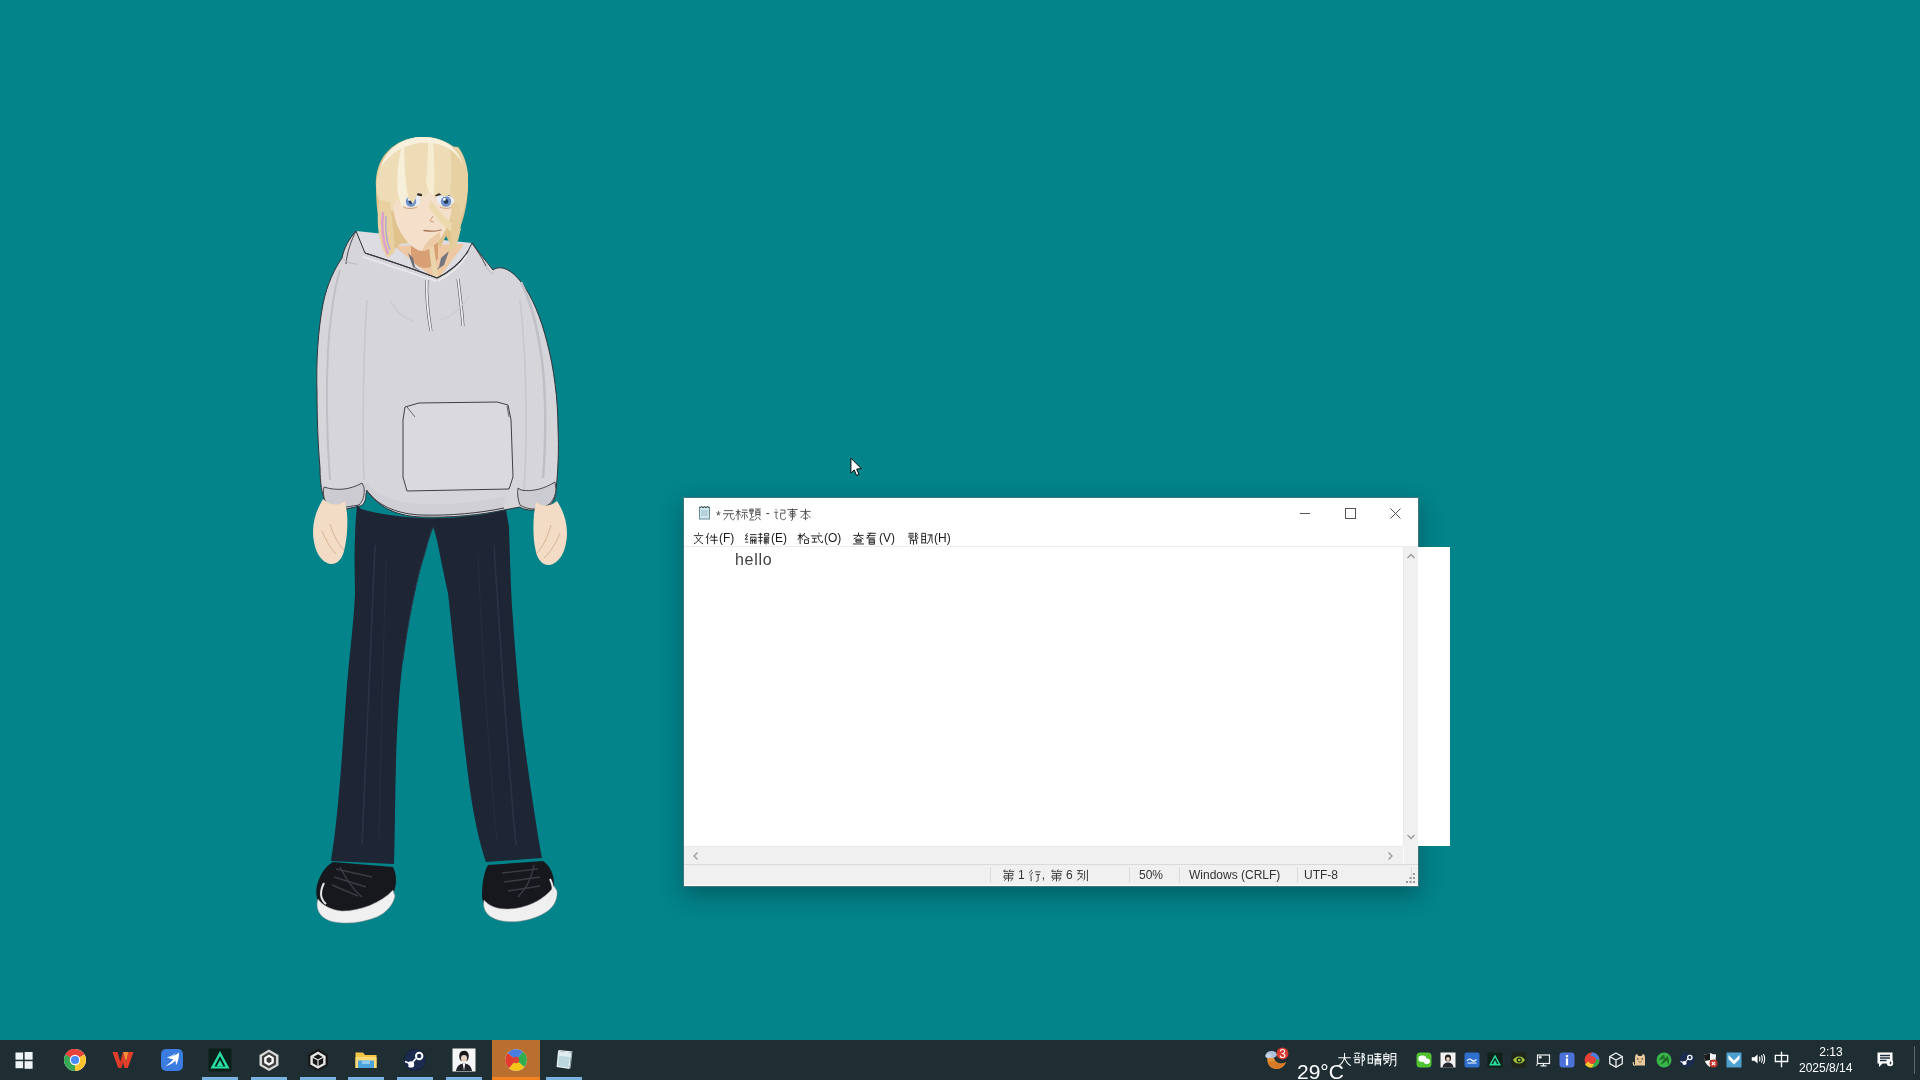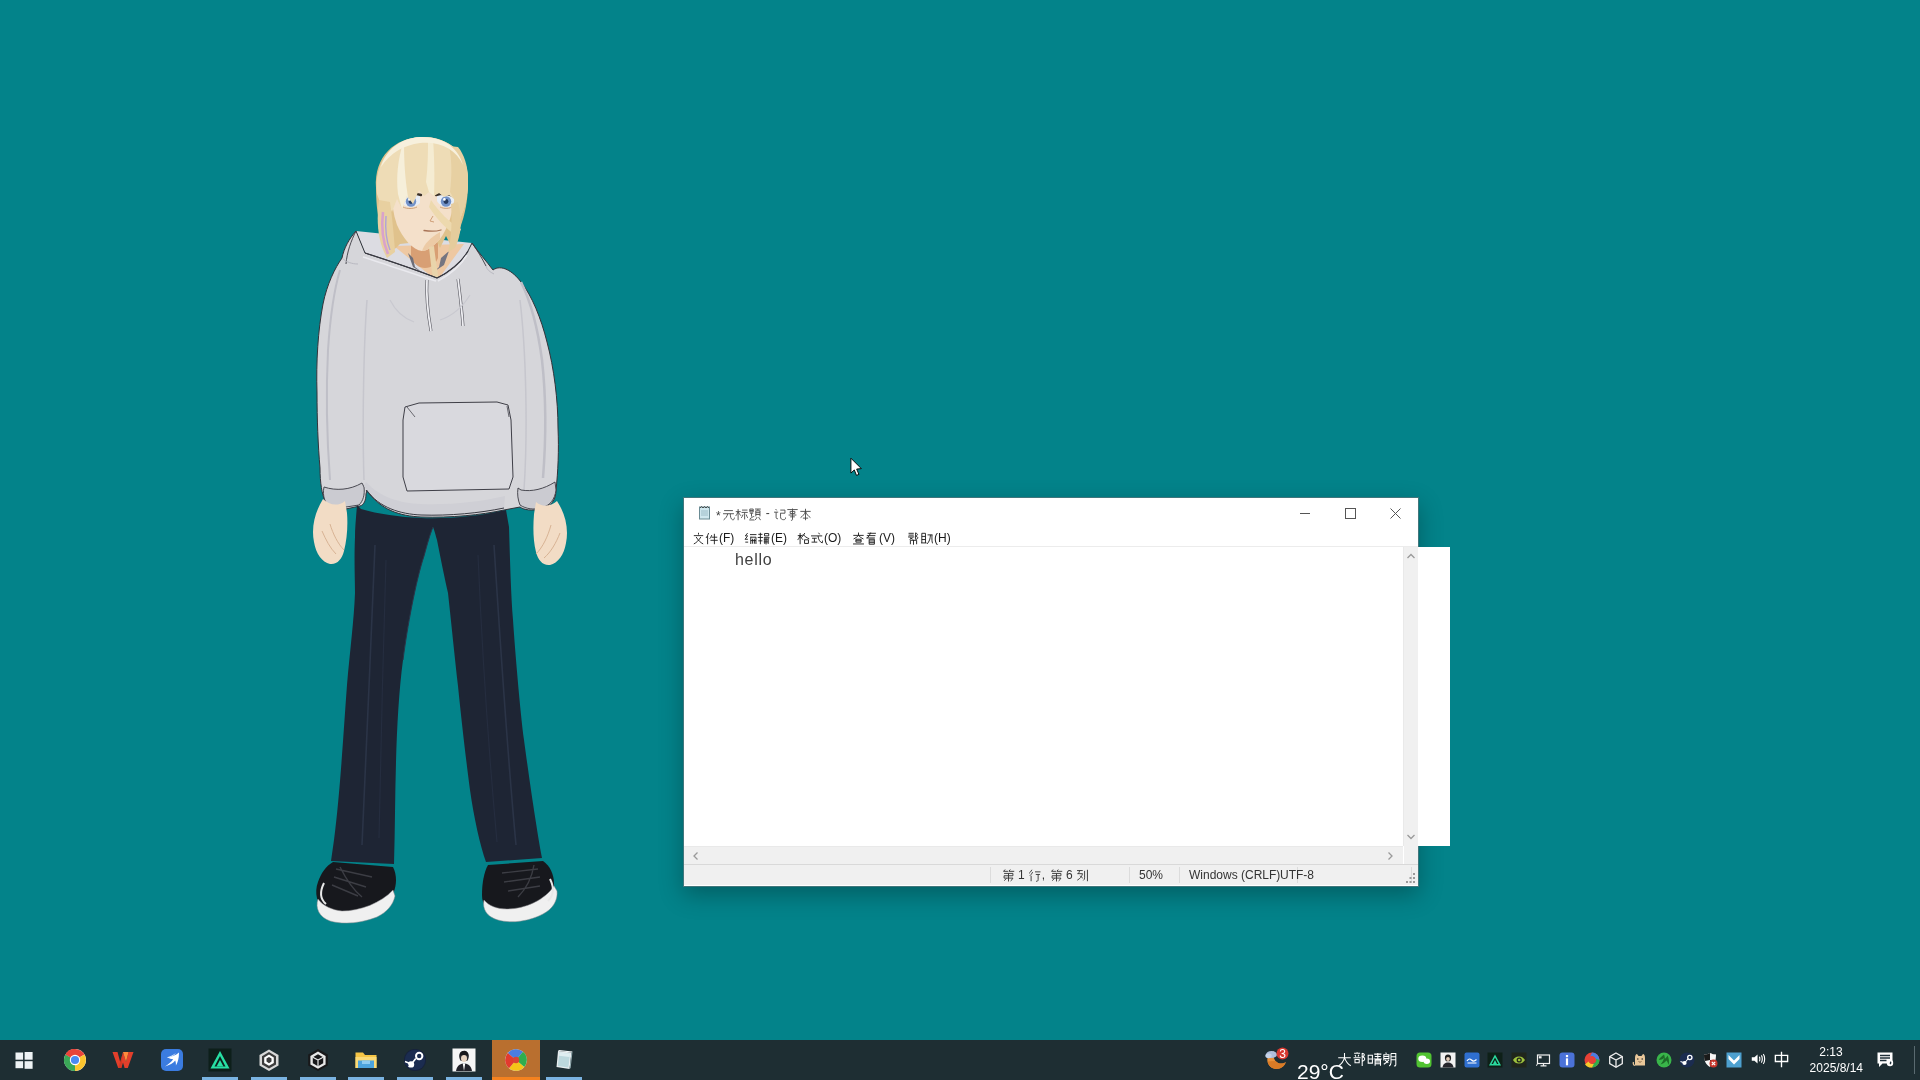--- a/index.html
+++ b/index.html
@@ -303,21 +303,21 @@
       <svg class="cjk" width="13" height="13" viewBox="0 0 100 100" fill="none" stroke="#333" stroke-width="7">
           <use href="#cj-di4" width="100" height="100"></use>
         </svg>
       <span style="margin:0 3px">6</span>
       <svg class="cjk" width="13" height="13" viewBox="0 0 100 100" fill="none" stroke="#333" stroke-width="7">
           <use href="#cj-lie4" width="100" height="100"></use>
         </svg>
     </div>
     <div class="scell" style="left:455px">50%</div>
     <div class="scell" style="left:505px">Windows (CRLF)</div>
-    <div class="scell" style="left:596px">UTF-8</div>
+    <div class="scell" style="left:620px">UTF-8</div>
     <svg width="10" height="10" viewBox="0 0 10 10" style="position:absolute;right:2px;bottom:2px">
       <g fill="#9a9a9a">
           <rect x="7" y="0" width="2" height="2"></rect>
           <rect x="7" y="4" width="2" height="2"></rect>
           <rect x="7" y="8" width="2" height="2"></rect>
           <rect x="3.5" y="4" width="2" height="2"></rect>
           <rect x="3.5" y="8" width="2" height="2"></rect>
           <rect x="0" y="8" width="2" height="2"></rect>
         </g>
     </svg>
@@ -529,21 +529,21 @@
     <path d="M2.5 3 L8 8.5 L13.5 3 L13.5 7 L8 12.5 L2.5 7 Z" fill="#fff"></path>
   </svg>
   <svg class="tray16" style="left:1750px;top:11px" viewBox="0 0 18 18" width="18" height="18">
     <path d="M2 7 H5 L8.5 4 V14 L5 11 H2 Z" fill="#fff"></path>
     <path d="M10.5 6.5 C11.3 7.3 11.3 10.7 10.5 11.5 M12.7 5 C14.2 6.5 14.2 11.5 12.7 13 M14.9 3.5 C17 5.8 17 12.2 14.9 14.5" stroke="#fff" stroke-width="1.3" fill="none"></path>
   </svg>
   <svg class="cjk" style="position:absolute;left:1773px;top:11px;color:#fff" width="17" height="17" viewBox="0 0 100 100" fill="none" stroke="currentColor" stroke-width="8">
     <use href="#cj-zhong" width="100" height="100"></use>
   </svg>
   <div class="trtext" style="left:1801px;top:4px;width:60px;text-align:center;font-size:12px;line-height:16px">2:13</div>
-  <div class="trtext" style="left:1799px;top:20px;width:64px;text-align:right;font-size:12px;line-height:16px">2025/8/14</div>
+  <div class="trtext" style="left:1799px;top:20px;width:64px;text-align:left;font-size:12px;line-height:16px">2025/8/14</div>
   <svg style="position:absolute;left:1876px;top:11px" width="19" height="18" viewBox="0 0 19 18">
     <path d="M1.5 1.5 H16.5 V12.5 H6.5 L3 16 V12.5 H1.5 Z" fill="#fff"></path>
     <path d="M4 4.5 H14 M4 7 H14 M4 9.5 H10.5" stroke="#20303a" stroke-width="1.4"></path>
     <circle cx="14" cy="12" r="3.2" fill="#fff"></circle>
     <path d="M14.8 10.2 C15.8 11 15.6 12.8 14.2 13.6 C13.4 12.8 13.6 11 14.8 10.2 Z" fill="#20303a"></path>
   </svg>
   <div style="position:absolute;left:1914px;top:6px;width:1px;height:28px;background:#5a6a70"></div>
 </div>
 
 </body></html>

